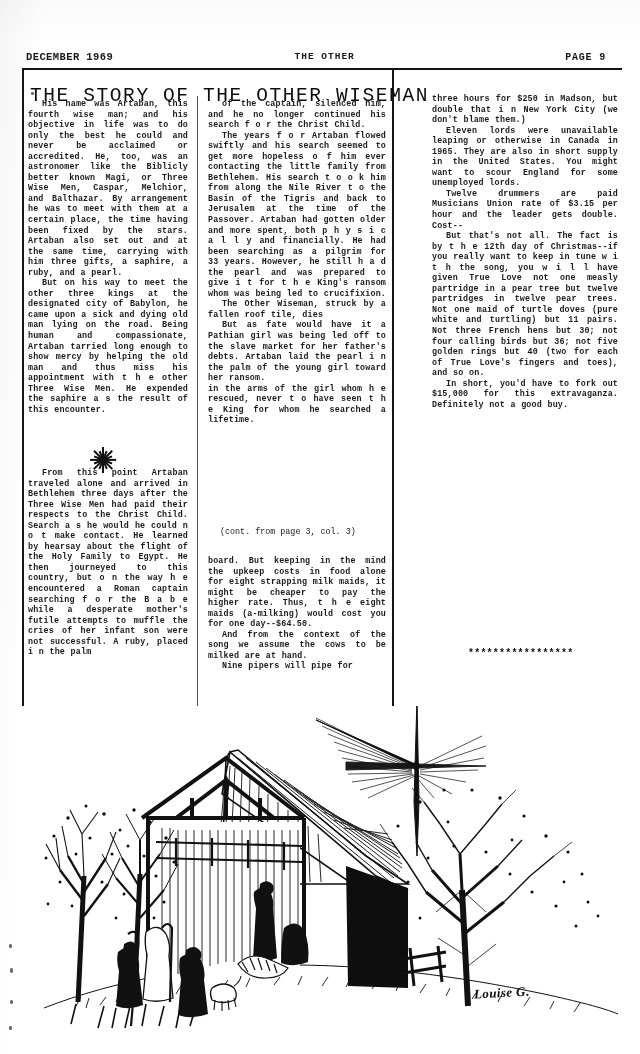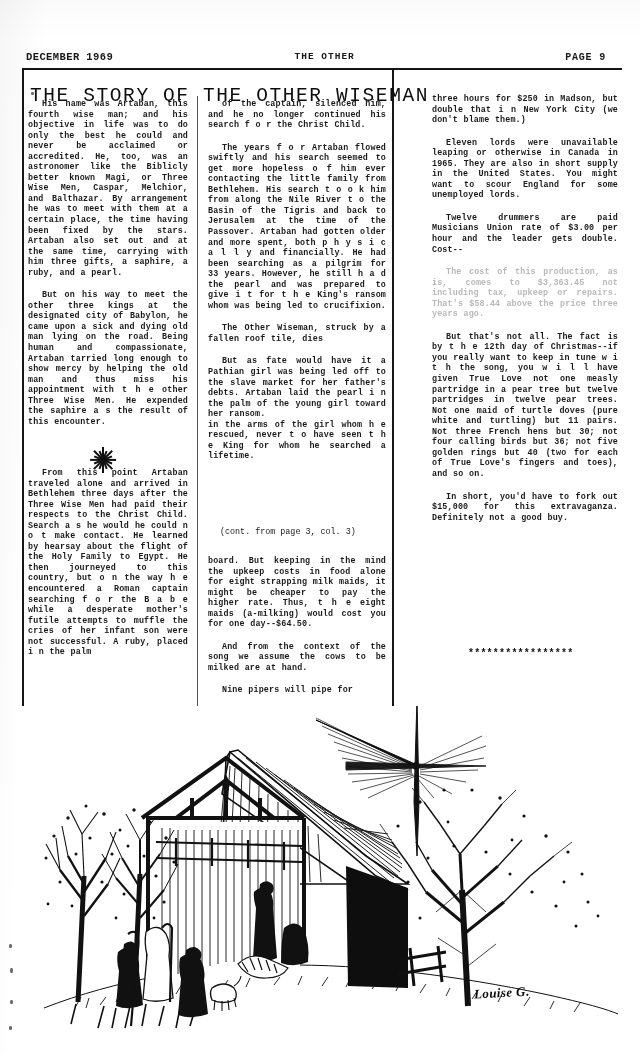--- a/index.html
+++ b/index.html
@@ -92,21 +92,21 @@
     text-align: justify;
     letter-spacing: 0.15px;
     word-spacing: 0.4px;
     font-weight: bold;
   }
   .col p {
     margin: 0 0 0 0;
     text-indent: 14px;
   }
   .col p.noind { text-indent: 0; }
-  .col p + p { margin-top: 12px; }
+  .col p + p { margin-top: 0; }
 
   #col1 { left: 28px;  top: 99px;  width: 160px; }
   #col2 { left: 208px; top: 99px;  width: 178px; }
   #col3 { left: 432px; top: 94px;  width: 186px; }
 
   
   #col1b { left: 28px;  top: 468px; width: 160px; }
   #col2b { left: 208px; top: 556px; width: 178px; }
 
   .contline {
@@ -249,22 +249,21 @@
 
   <div class="col" id="col2b">
     <p class="noind">board.  But keeping in the mind the upkeep costs in food alone for eight strapping milk maids, it might be cheaper to pay the higher rate. Thus, t h e eight maids (a-milking) would cost you for one day--$64.50.</p>
     <p>And from the context of the song we assume the cows to be milked are at hand.</p>
     <p>Nine pipers will pipe for</p>
   </div>
 
   <div class="col" id="col3">
     <p class="noind">three hours for $250 in Madson, but double that i n New York City (we don't blame them.)</p>
     <p>Eleven lords were unavailable leaping or otherwise in Canada in 1965. They are also in short supply in the United States.  You might want to scour England for some unemployed lords.</p>
-    <p>Twelve drummers are paid Musicians Union rate of $3.00 per hour and the leader gets double.  Cost--</p>
-    <p class="faded">The cost of this production, as is, comes to $3,363.45 not including tax, upkeep or repairs.  That's $58.44 above the price three years ago.</p>
+    <p>Twelve drummers are paid Musicians Union rate of $3.15 per hour and the leader gets double.  Cost--</p>
     <p>But that's not all.  The fact is by t h e 12th day of Christmas--if you really want to keep in tune w i t h the song, you w i l l have given True Love not one measly partridge in a pear tree but twelve partridges in twelve pear trees.  Not one maid of turtle doves (pure white and turtling) but 11 pairs.  Not three French hens but 30; not four calling birds but 36; not five golden rings but 40 (two for each of True Love's fingers and toes), and so on.</p>
     <p>In short, you'd have to fork out $15,000 for this extravaganza. Definitely not a good buy.</p>
   </div>
 
   <div class="aster-rule">*****************</div>
 
   <div class="illus">
     <svg width="610" height="336" viewBox="0 0 610 336" xmlns="http://www.w3.org/2000/svg">
       <rect width="610" height="336" fill="#ffffff"></rect>
 

